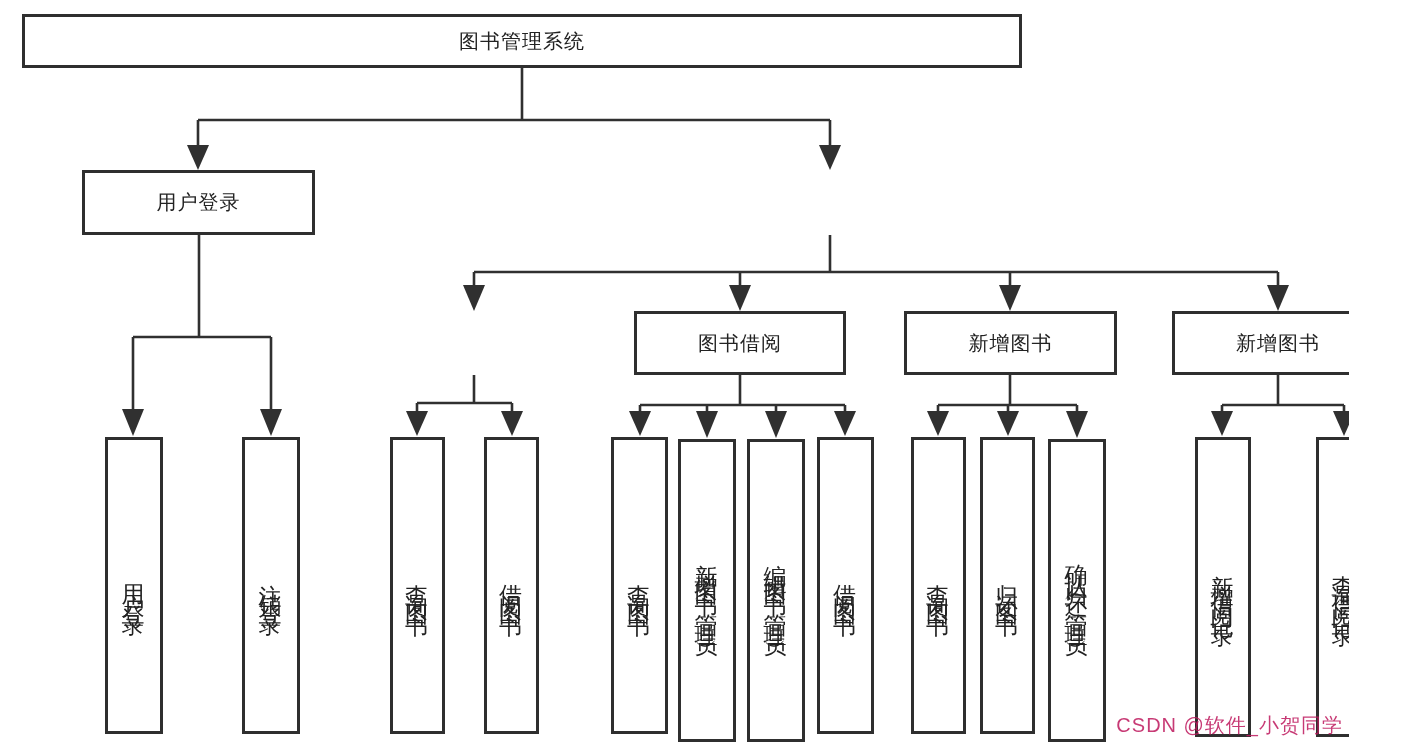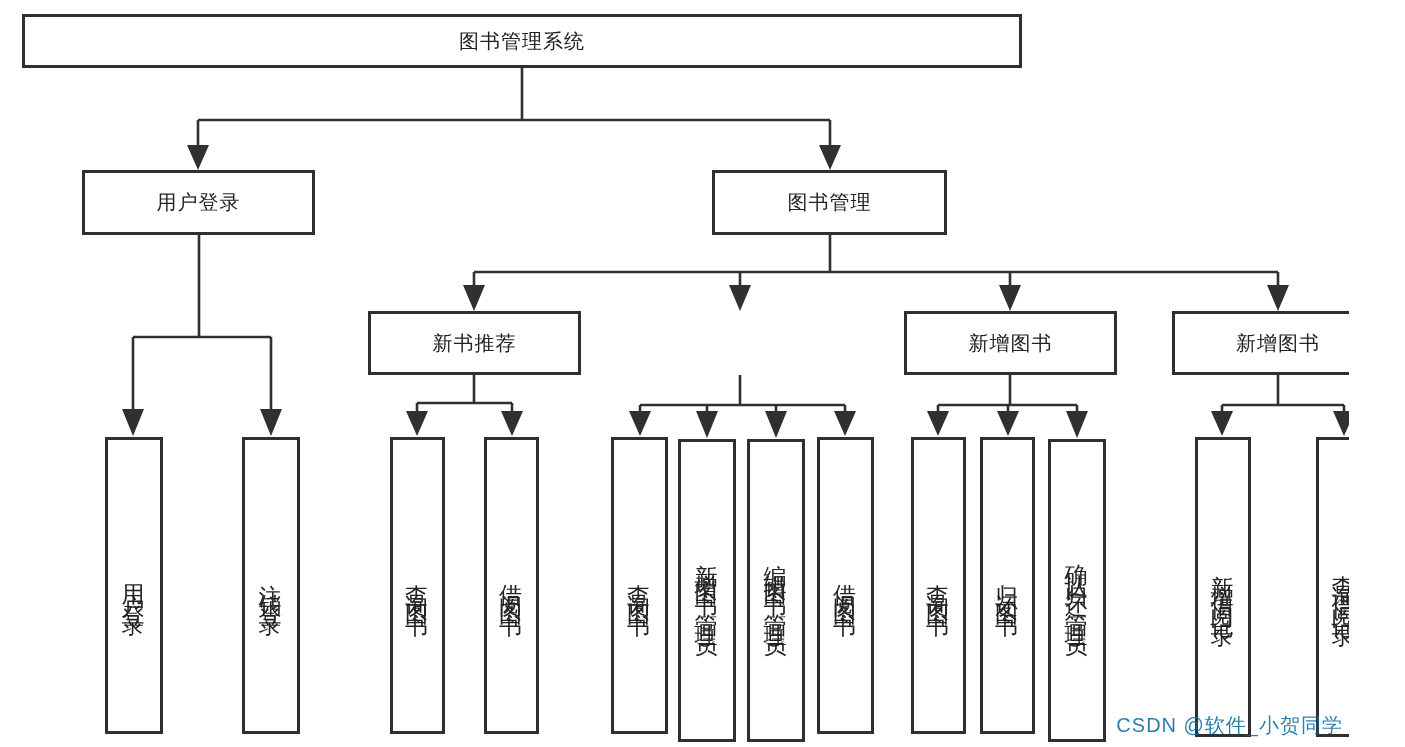--- a/index.html
+++ b/index.html
@@ -56,21 +56,21 @@
     font-size: 23px;
     letter-spacing: 10px;
     color: #222222;
     white-space: nowrap;
   }
   .watermark {
     position: absolute;
     right: 6px;
     top: 712px;
     font-size: 20px;
-    color: #0369a1;
+    color: #be185d;
     opacity: 0.85;
     z-index: 3;
     letter-spacing: 1px;
   }
 </style>
 </head>
 <body>
 
 <div class="canvas">
 
@@ -121,26 +121,23 @@
     </g>
   </svg>
 
   <div class="hbox" style="left:22px; top:14px; width:1000px; height:54px">
     <span>图书管理系统</span>
   </div>
 
   <div class="hbox" style="left:82px; top:170px; width:233px; height:65px">
     <span>用户登录</span>
   </div>
-  <div class="hbox" style="left:712px; top:170px; width:235px; height:65px">
-    <span>图书管理</span>
-  </div>
 
-  <div class="hbox" style="left:368px; top:311px; width:213px; height:64px">
-    <span>新书推荐</span>
+  <div class="hbox" style="left:634px; top:311px; width:212px; height:64px">
+    <span>图书借阅</span>
   </div>
   <div class="hbox" style="left:904px; top:311px; width:213px; height:64px">
     <span>新增图书</span>
   </div>
   <div class="hbox" style="left:1172px; top:311px; width:212px; height:64px">
     <span>新增图书</span>
   </div>
 
   <div class="vbox" style="left:105px; width:58px">
     <span class="vtext">用户登录</span>

